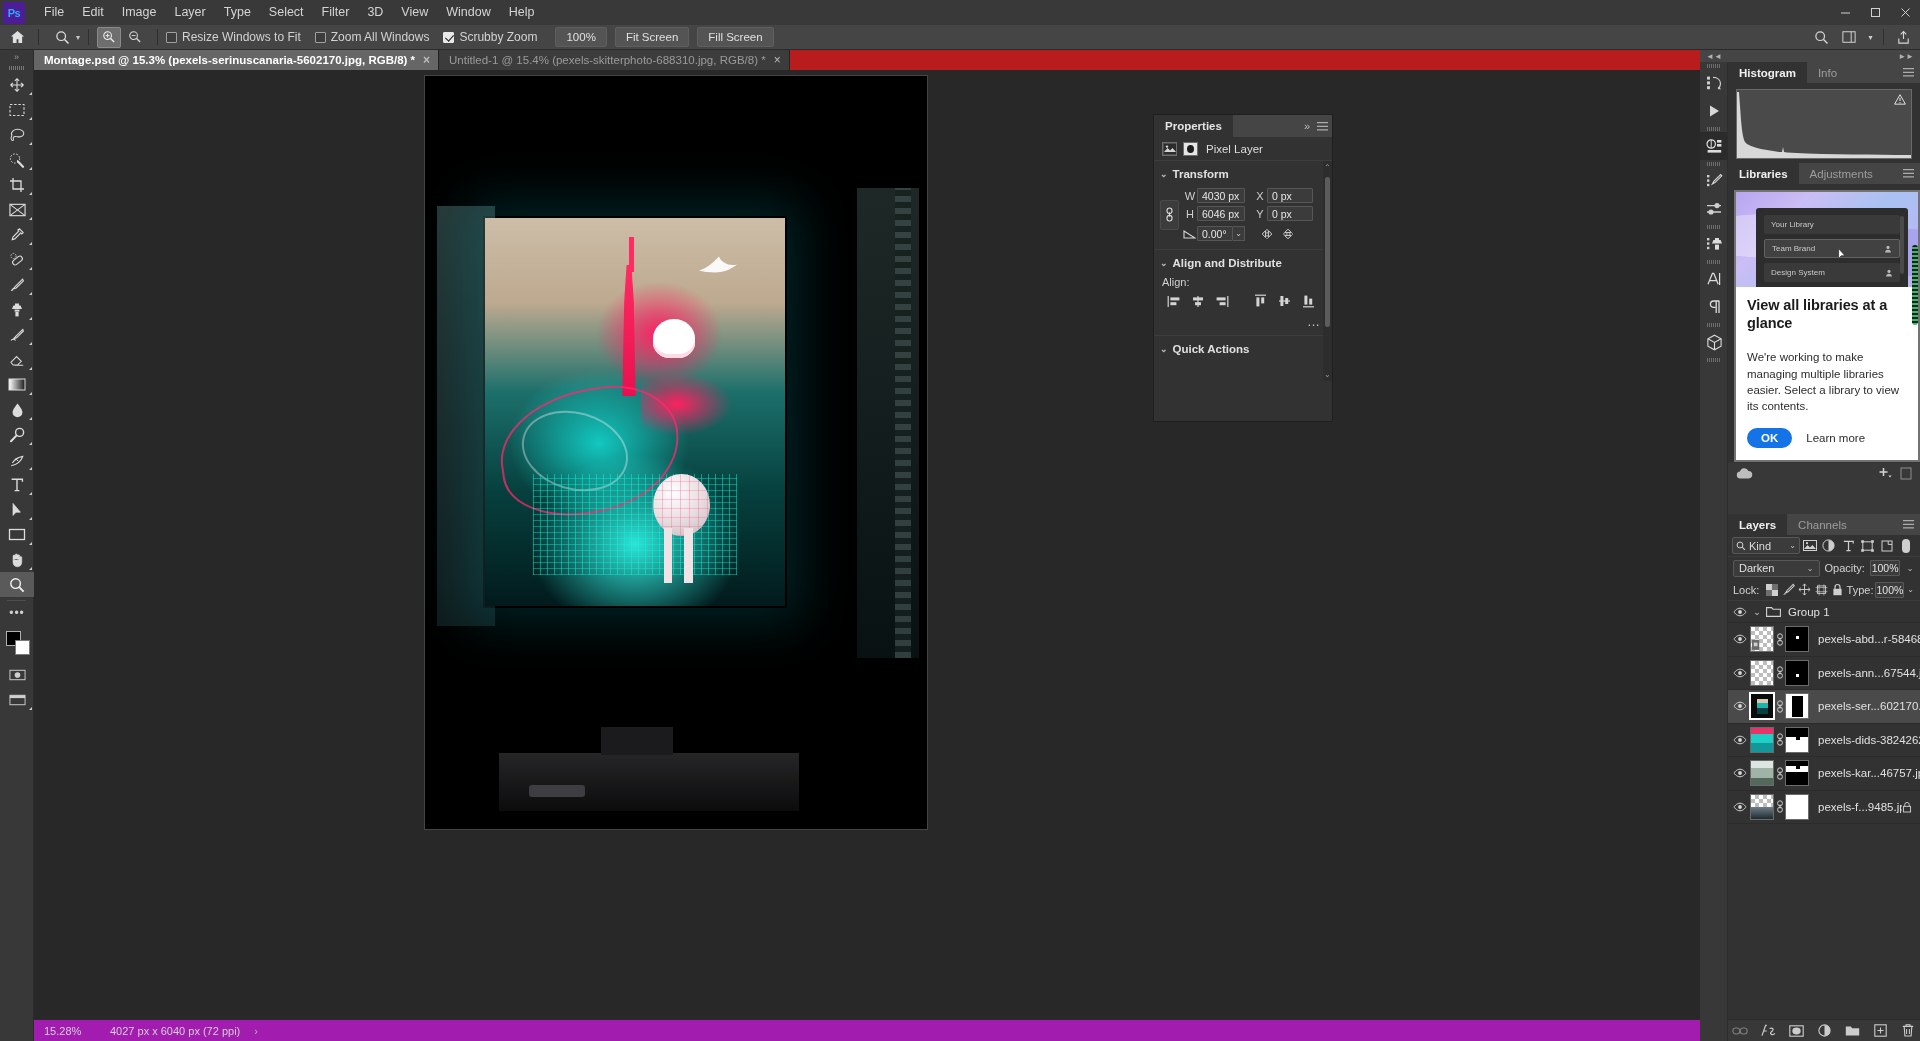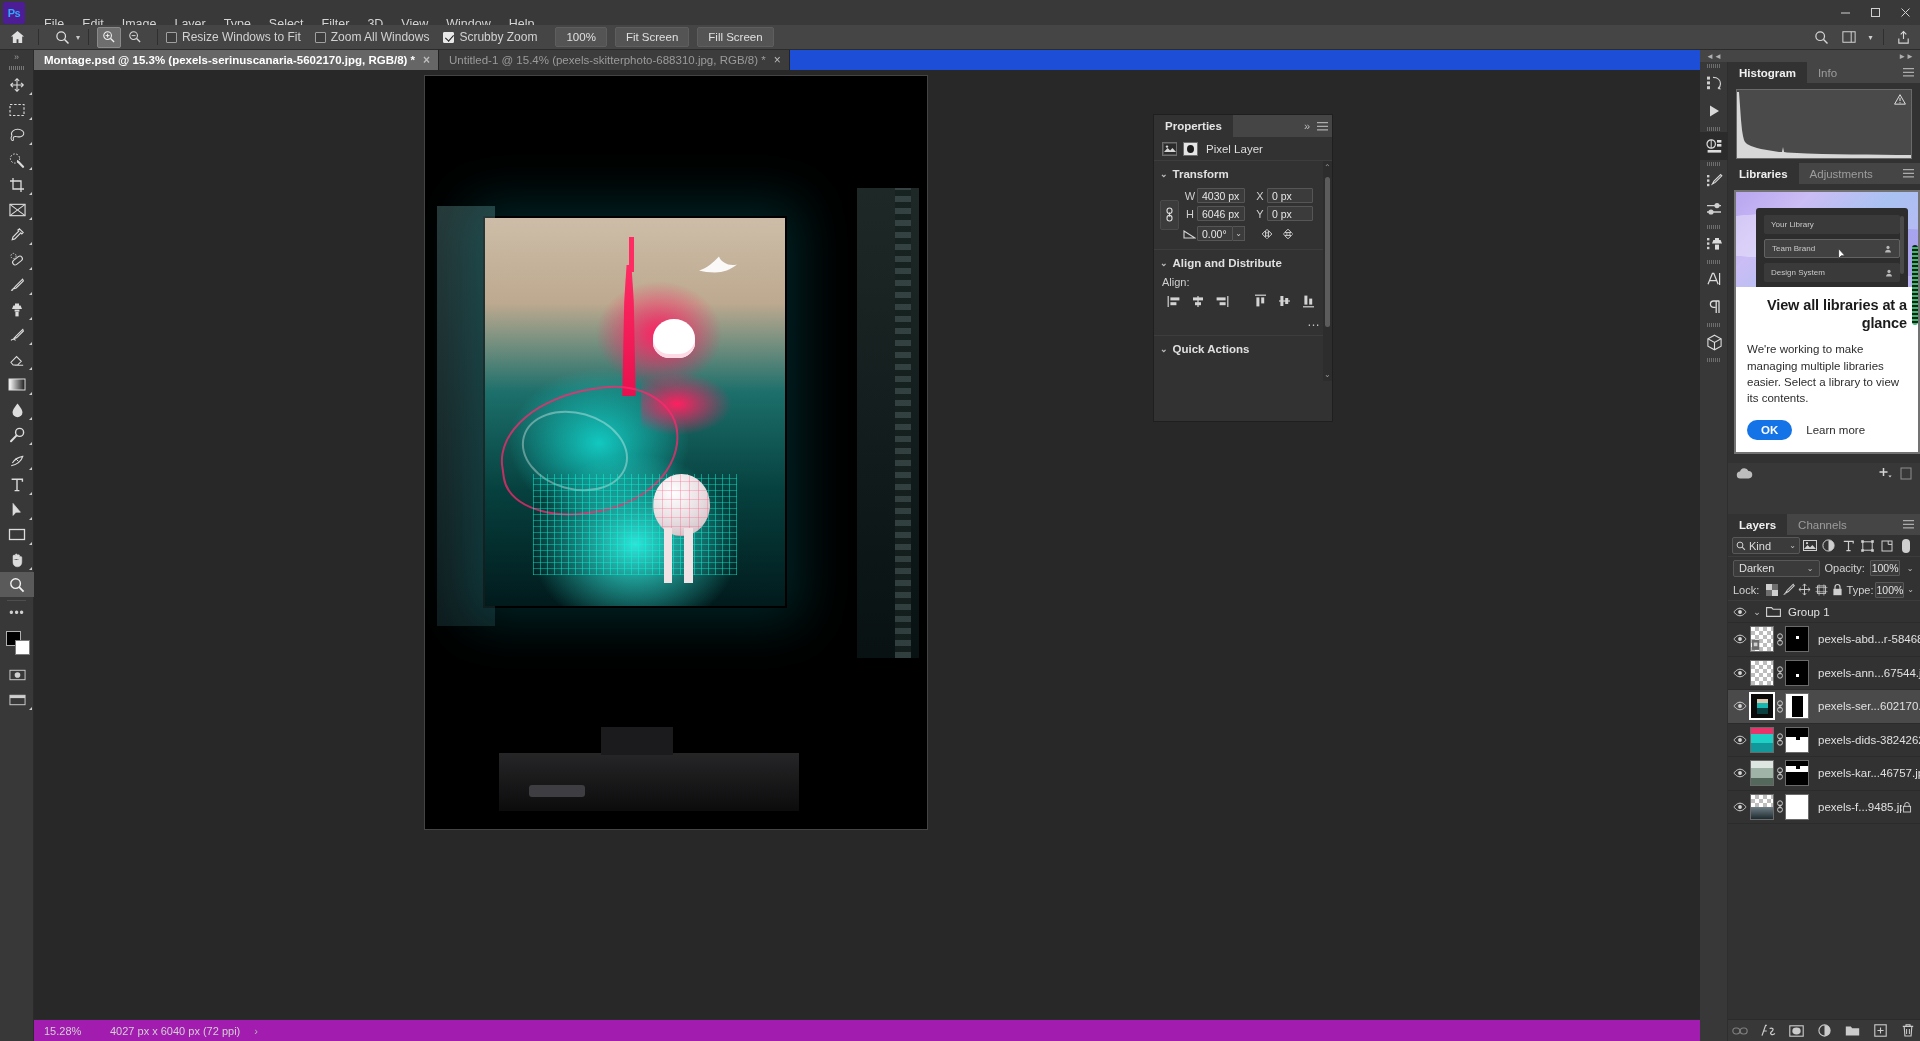--- a/index.html
+++ b/index.html
@@ -19,21 +19,21 @@
     position: absolute; left: 0; top: 0; width: 1920px; height: 25px;
     background: #393939; display: flex; align-items: center;
   }
   .ps-logo {
     width: 22px; height: 22px; margin-left: 3px; margin-right: 10px;
     background: #4c1d95; color: #31a8ff; font-size: 11px; font-weight: bold;
     display: flex; align-items: center; justify-content: center;
     border-radius: 2px; letter-spacing: -0.5px;
   }
   .menu-item {
-    padding: 12px 9px; height: 25px; line-height: 25px;
+    padding: 0 9px; height: 25px; line-height: 25px;
     font-size: 12.5px; color: #d4d4d4; white-space: nowrap; cursor: default;
   }
   .win-controls {
     position: absolute; right: 0; top: 0; height: 25px; display: flex;
   }
   .win-btn {
     width: 30px; height: 25px; display: flex; align-items: center;
     justify-content: center; color: #c8c8c8; font-size: 12px;
   }
 
@@ -110,21 +110,21 @@
     background: #000; border: 1px solid #b0b0b0;
   }
   .sw-back {
     position: absolute; left: 15px; top: 12px; width: 15px; height: 15px;
     background: #fff; border: 1px solid #7a7a7a;
   }
 
   
   .tabsbar {
     position: absolute; left: 34px; top: 50px; right: 220px; height: 20px;
-    background: #1d4ed8; display: flex; 
+    background: #b91c1c; display: flex; 
   }
   .doc-tab {
     height: 20px; display: flex; align-items: center; padding: 0 8px 0 10px;
     font-size: 11.5px; white-space: nowrap; border-right: 1px solid #222;
   }
   .doc-tab.active { background: #666; color: #fff; font-weight: bold; }
   .doc-tab.inactive { background: #3c3c3c; color: #9b9b9b; }
   .tab-close { margin-left: 8px; font-size: 12px; color: #bdbdbd; }
 
   
@@ -419,21 +419,21 @@
   .mock-scroll {
     position: absolute; right: 4px; top: 8px; width: 4px; height: 58px;
     background: #4a4a4a; border-radius: 2px;
   }
   .mock-cursor {
     position: absolute; left: 102px; top: 56px; width: 9px; height: 12px;
   }
   .promo-body { padding: 10px 11px 12px 11px; }
   .promo-title {
     font-size: 14.5px; font-weight: bold; color: #1b1b1b; line-height: 1.22;
-    margin-bottom: 9px; letter-spacing: -.1px; text-align: right;
+    margin-bottom: 17px; letter-spacing: -.1px;
   }
   .promo-text { font-size: 11.5px; color: #2c2c2c; line-height: 1.42; }
   .promo-actions { display: flex; align-items: center; margin-top: 13px; gap: 14px; }
   .ok-btn {
     background: #1473e6; color: #fff; font-size: 11.5px; font-weight: bold;
     border-radius: 11px; padding: 4px 14px; border: none;
   }
   .learn-link { font-size: 11.5px; color: #2c2c2c; }
   .lib-scroll {
     position: absolute; right: 2px; top: 82px; width: 6px; height: 80px;

